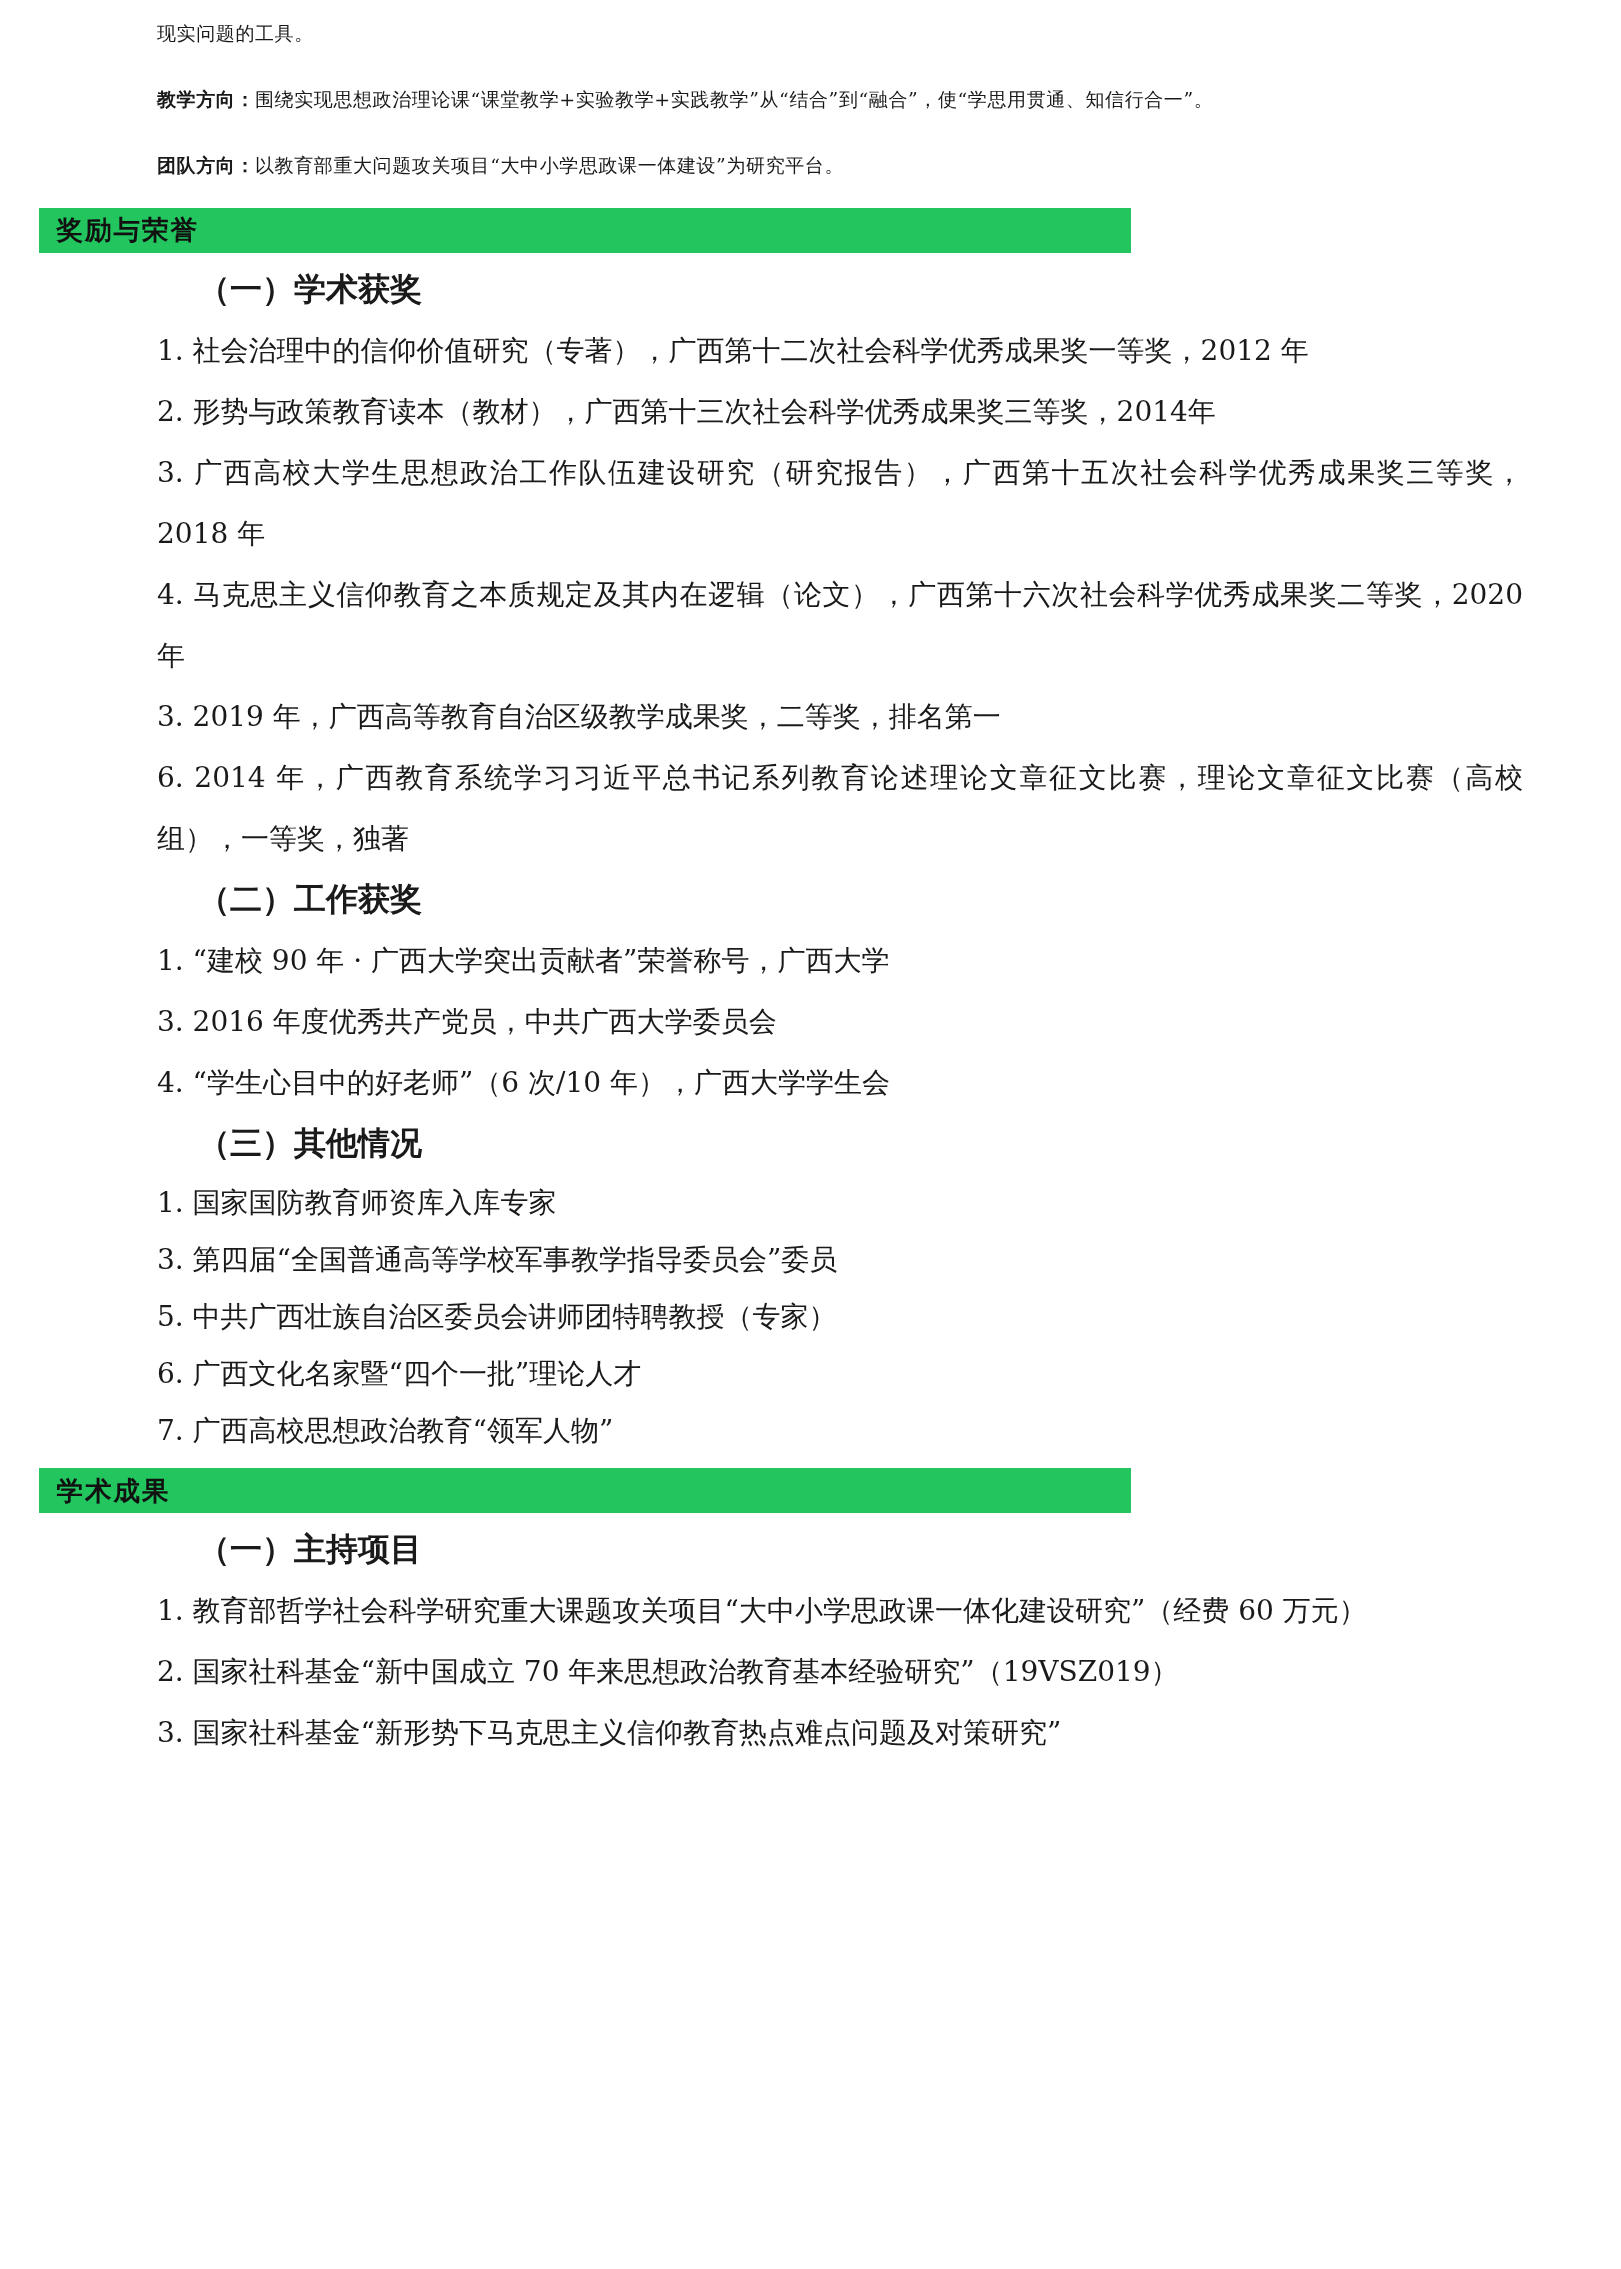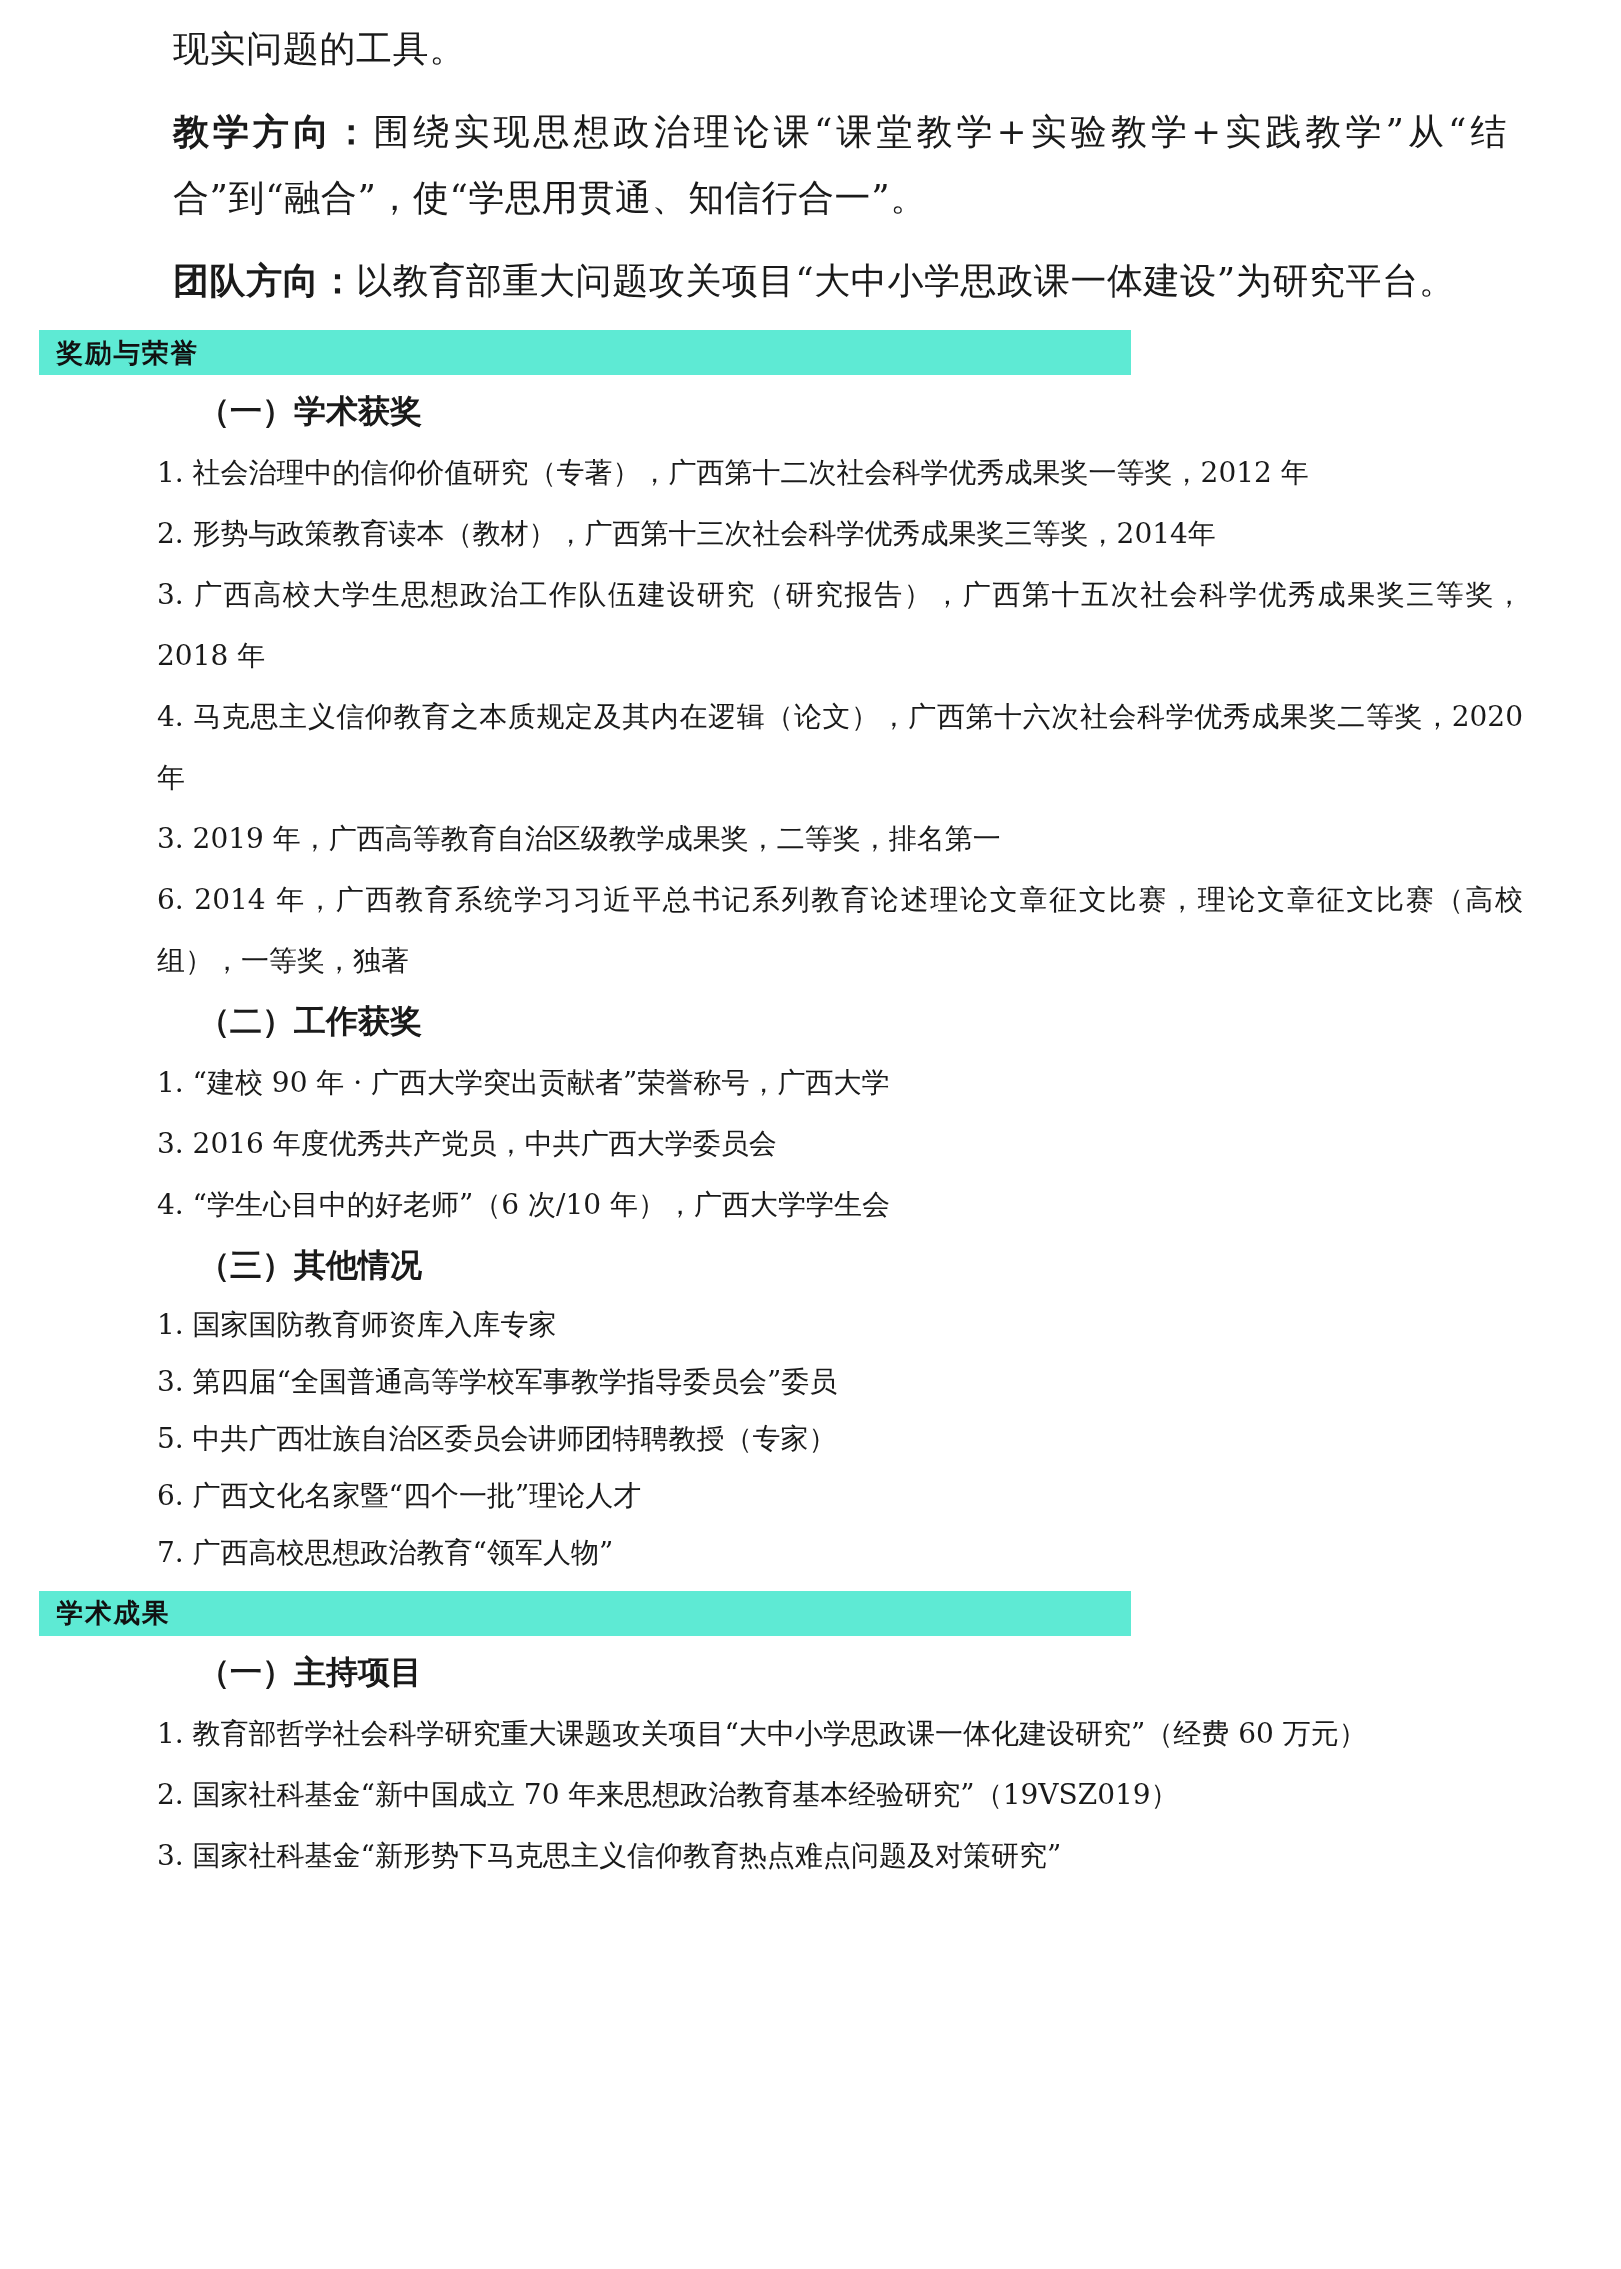--- a/index.html
+++ b/index.html
@@ -16,32 +16,32 @@
     overflow: hidden;
   }
   .page {
     position: relative;
     width: 1621px;
     height: 2269px;
     box-sizing: border-box;
     padding: 0 98px 0 157px;
   }
   .para {
-    font-size: 36px;
+    font-size: 19px;
     line-height: 66px;
     letter-spacing: 0.6px;
     text-align: justify;
-    margin: 16px;
+    margin: 0;
     white-space: pre-wrap;
   }
   .lead {
     font-weight: bold;
   }
   .section-band {
-    background: #5eead4;
+    background: #22c55e;
     height: 45px;
     margin-left: -118px;
     margin-right: -59px;
     width: 1092px;
     display: flex;
     align-items: center;
     padding-left: 17.6px;
     box-sizing: border-box;
     margin-top: 9.8px;
     margin-bottom: 5.9px;

